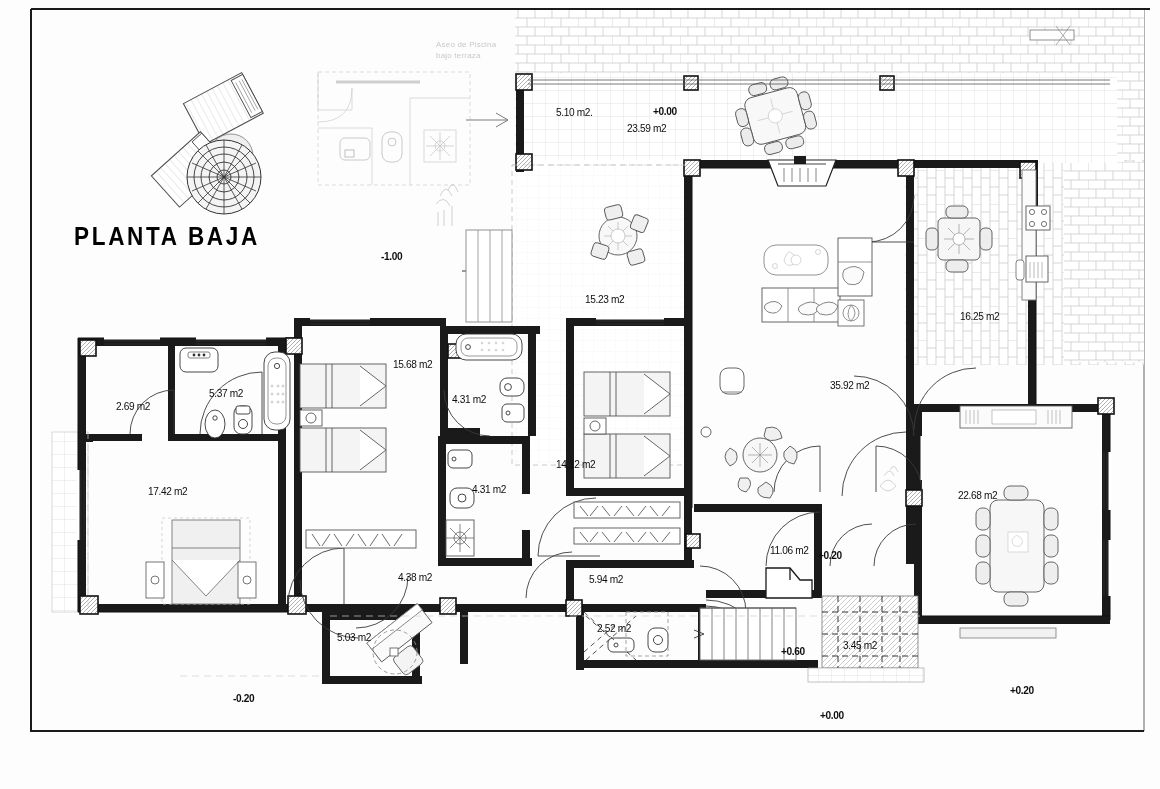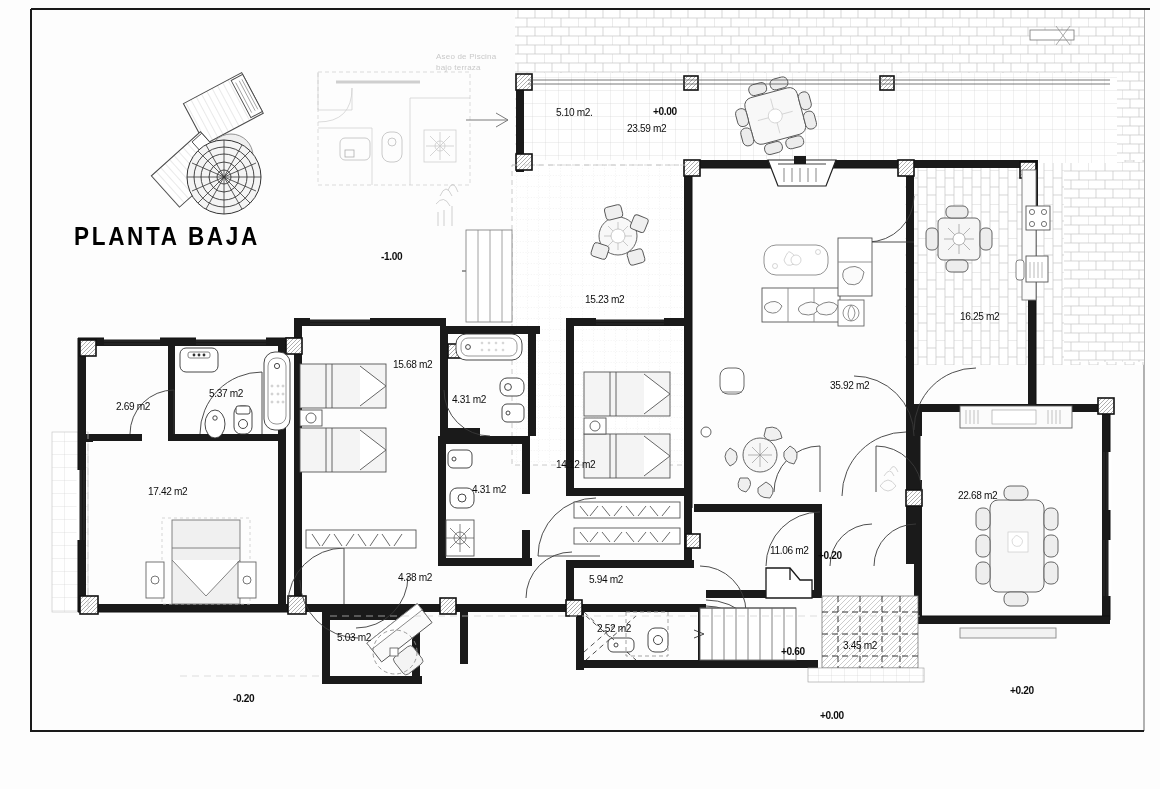--- a/index.html
+++ b/index.html
@@ -648,21 +648,21 @@
       <path d="M330 616 H920"></path>
       <path d="M180 676 H322"></path>
       <path d="M512 165 H690"></path>
       <path d="M88 432 V612"></path>
     </g>
 
   </svg>
 
   <div id="title" style="left:74px;top:222px;">PLANTA BAJA</div>
 
-  <div class="faint" style="left:436px;top:52px;">Aseo de Piscina
+  <div class="faint" style="left:436px;top:40px;">Aseo de Piscina
 bajo terraza</div>
 
   <div class="lbl" style="left:556px;top:106px;">5.10  m2.</div>
   <div class="lbl" style="left:627px;top:122px;">23.59 m2</div>
   <div class="lbl" style="left:585px;top:293px;">15.23 m2</div>
   <div class="lbl" style="left:960px;top:310px;">16.25 m2</div>
   <div class="lbl" style="left:830px;top:379px;">35.92 m2</div>
   <div class="lbl" style="left:116px;top:400px;">2.69 m2</div>
   <div class="lbl" style="left:209px;top:387px;">5.37 m2</div>
   <div class="lbl" style="left:393px;top:358px;">15.68 m2</div>

